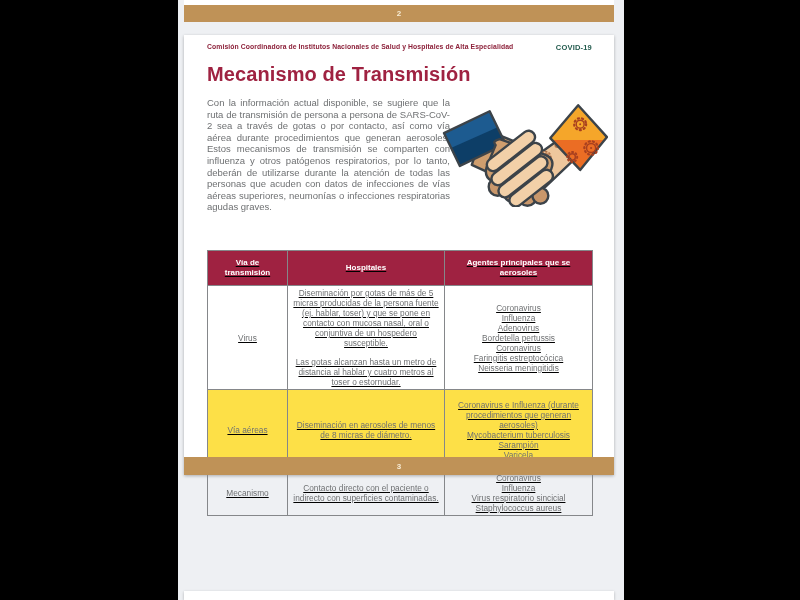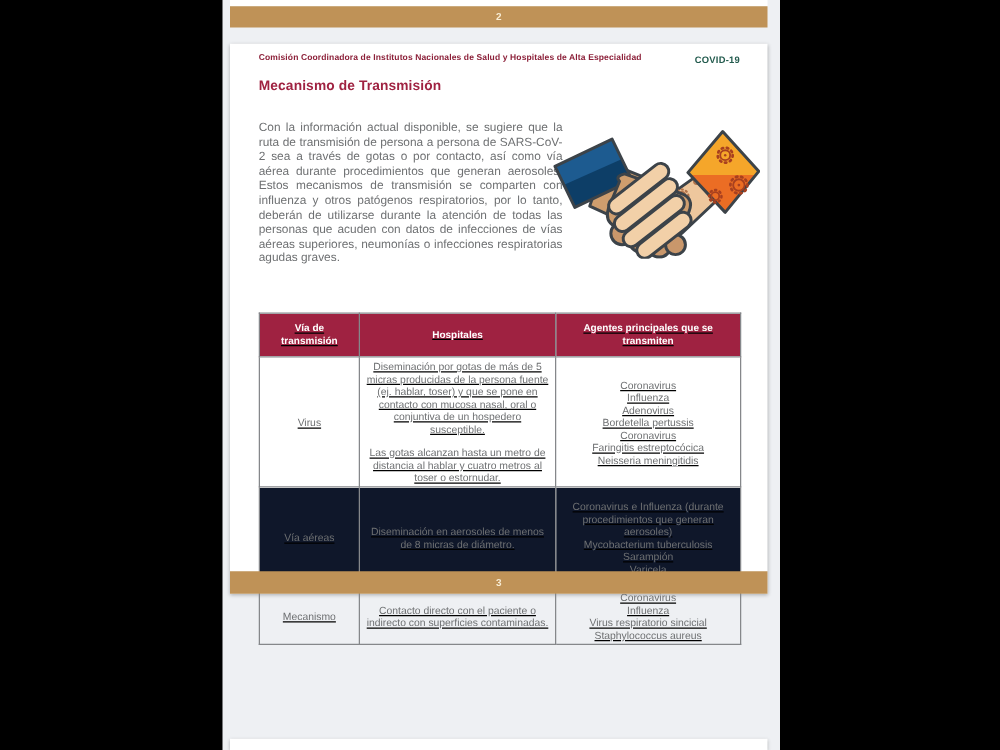--- a/index.html
+++ b/index.html
@@ -25,37 +25,37 @@
 
   .page-main { top:35px; height:440px; }
   .page-main .bar { bottom:0; height:18px; }
 
   .doc-header { position:absolute; top:8px; left:23px; right:22px;
                 display:flex; justify-content:space-between; align-items:flex-start; }
   .org { color:#8c2039; font-size:6.8px; font-weight:bold; white-space:nowrap; letter-spacing:.1px; }
   .covid { color:#235b4e; font-size:7.5px; font-weight:bold; letter-spacing:.2px; }
 
   .title { position:absolute; top:28px; left:23px; color:#9f2241;
-           font-size:11px; font-weight:bold; letter-spacing:.1px; }
+           font-size:20px; font-weight:bold; letter-spacing:.1px; }
 
   .intro { position:absolute; top:62px; left:23px; width:243px;
            color:#6e7072; font-size:9.5px; line-height:11.6px; text-align:justify; }
 
   .handshake { position:absolute; top:60px; left:250px; width:174px; height:112px; }
 
   table.trans { position:absolute; top:215px; left:23px; width:385px;
                 border-collapse:collapse; table-layout:fixed;text-decoration:underline; }
   table.trans col.c1 { width:80px; } table.trans col.c2 { width:157px; } table.trans col.c3 { width:148px; }
   table.trans th, table.trans td { border:1px solid #85878a; text-align:center;
                 vertical-align:middle; overflow:hidden; }
   table.trans th { background:#9f2241; color:#fff; font-size:8px; font-weight:bold;
                 height:35px; line-height:10px; padding:2px 4px; }
   table.trans td { color:#6e7072; font-size:8.3px; line-height:10px; padding:2px 5px; }
   tr.r0 { height:100px; } tr.r1 { height:81px; } tr.r2 { height:43px; }
-  tr.r1 td { background:#0f172a;text-align:center; }
+  tr.r1 td { background:#fde047;text-align:center; }
   .agents { white-space:pre-line;margin-left:16px; }
   .mech div:nth-child(2):not(:empty) { margin-top:9px; }
 </style>
 </head>
 <body>
 
 <div class="stage">
   <div class="viewer">
 
     <div class="page page-prev">
@@ -129,21 +129,21 @@
       <table class="trans">
         <colgroup>
             <col class="c1">
             <col class="c2">
             <col class="c3">
           </colgroup>
         <thead>
           <tr>
             <th>Vía de transmisión</th>
             <th>Hospitales</th>
-            <th>Agentes principales que se transmiten</th>
+            <th>Agentes principales que se aerosoles</th>
           </tr>
         </thead>
         <tbody>
           <tr class="r0">
             <td class="via">Virus</td>
             <td class="mech">
               <div>Diseminación por gotas de más de 5 micras producidas de la persona fuente (ej. hablar, toser) y que se pone en contacto con mucosa nasal, oral o conjuntiva de un hospedero susceptible.</div>
               <div>Las gotas alcanzan hasta un metro de distancia al hablar y cuatro metros al toser o estornudar.</div>
             </td>
             <td class="agents">Coronavirus

